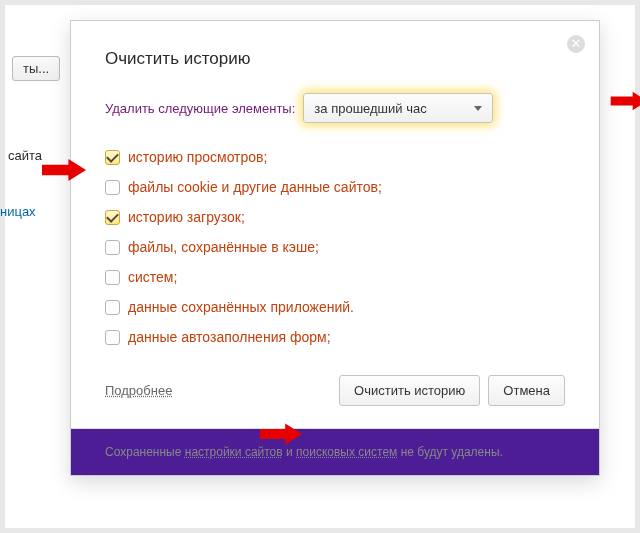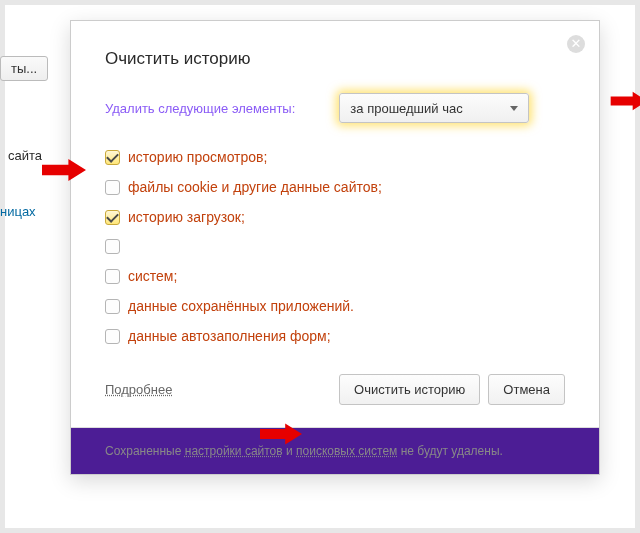--- a/index.html
+++ b/index.html
@@ -9,21 +9,21 @@
       width: 640px;
       height: 533px;
       overflow: hidden;
       position: relative;
       font-size: 13px;
       color: #333;
     }
     .back-btn {
       position: absolute;
       top: 56px;
-      left: 0;
+      left: 12px;
       padding: 4px 10px;
       border: 1px solid #bbb;
       border-radius: 3px;
       background: linear-gradient(#fafafa,#eee);
       font-size: 13px;
       color: #333;
     }
     .back-text1 {
       position: absolute;
       top: 148px;
@@ -71,35 +71,34 @@
       font-weight: normal;
       margin-bottom: 24px;
     }
     .range-row {
       display: flex;
       align-items: center;
       gap: 8px;
       margin-bottom: 26px;
     }
     .range-label {
-      color: #8b5cf6;
+      color: #701a75;
       font-size: 13px;
     }
     .select-wrap {
       position: relative;
       border: 1px solid #c4c4c4;
       border-radius: 3px;
       background: linear-gradient(#fcfcfc,#f0f0f0);
       width: 190px;
       height: 30px;
       box-shadow: 0 0 10px 3px rgba(255,204,0,.55);
       display: flex;
       align-items: center;
       padding: 0 10px;
-      margin-left: 36px;
     }
     .select-value {
       flex: 1;
       color: #333;
       font-size: 13px;
     }
     .chev {
       width: 0; height: 0;
       border-left: 4px solid transparent;
       border-right: 4px solid transparent;
@@ -222,20 +221,21 @@
         <div class="check-row">
           <span class="box"></span>
           <span class="check-label">файлы cookie и другие данные сайтов;</span>
         </div>
         <div class="check-row">
           <span class="box checked"></span>
           <span class="check-label">историю загрузок;</span>
         </div>
         <div class="check-row">
           <span class="box"></span>
+          <span class="check-label">файлы, сохранённые в кэше;</span>
         </div>
         <div class="check-row">
           <span class="box"></span>
           <span class="check-label">систем;</span>
         </div>
         <div class="check-row">
           <span class="box"></span>
           <span class="check-label">данные сохранённых приложений.</span>
         </div>
         <div class="check-row">

